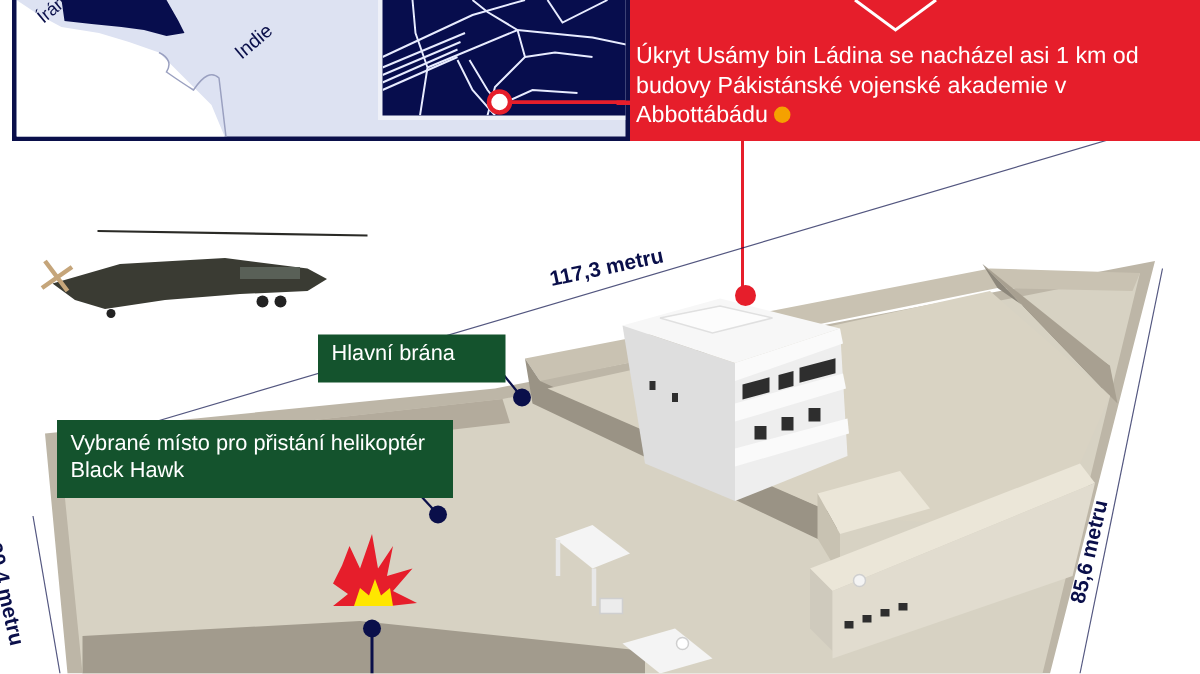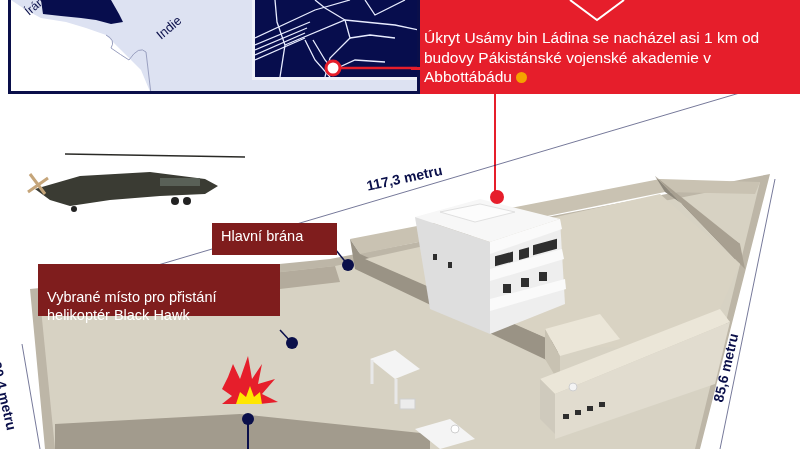--- a/index.html
+++ b/index.html
@@ -21,21 +21,21 @@
   }
   .red-panel {
     left: 420px; top: 0; width: 380px; height: 94px; background: #e61e2b;
   }
   .red-text {
     left: 424px; top: 28px; width: 350px;
     color: #ffffff; font-size: 15.5px; line-height: 19.5px; font-weight: 400;
   }
   .orange-dot { display: inline-block; width: 11px; height: 11px; border-radius: 50%; background: #f5a100; vertical-align: -1px; margin-left: 4px; }
   .label-box {
-    background: #7f1d1d; color: #ffffff; font-size: 14.5px; line-height: 18px;
+    background: #14532d; color: #ffffff; font-size: 14.5px; line-height: 18px;
     padding: 4px 9px; box-sizing: border-box;
   }
   .dim-text { color: #0a0f4a; font-size: 14px; font-weight: 700; white-space: nowrap; }
   svg { display: block; }
 </style>
 </head>
 <body>
 
 <div class="abs map-frame">
   <svg width="412" height="94">
@@ -162,15 +162,15 @@
   </g>
 </svg>
 
 <div class="abs dim-text" style="left:365px;top:178px;transform:rotate(-12deg);transform-origin:left top;">117,3 metru</div>
 <div class="abs dim-text" style="left:710px;top:400px;transform:rotate(-77deg);transform-origin:left top;">85,6 metru</div>
 <div class="abs dim-text" style="left:4px;top:360px;transform:rotate(77deg);transform-origin:left top;">20,4 metru</div>
 
 <div class="abs label-box" style="left:212px;top:223px;width:125px;height:32px;">
   <span>Hlavní brána</span>
 </div>
-<div class="abs label-box" style="left:38px;top:264px;width:242px;height:52px;padding-top:24px;">
+<div class="abs label-box" style="left:38px;top:280px;width:264px;height:52px;padding-top:7px;">
   <span>Vybrané místo pro přistání helikoptér Black Hawk</span>
 </div>
 
 </body></html>

